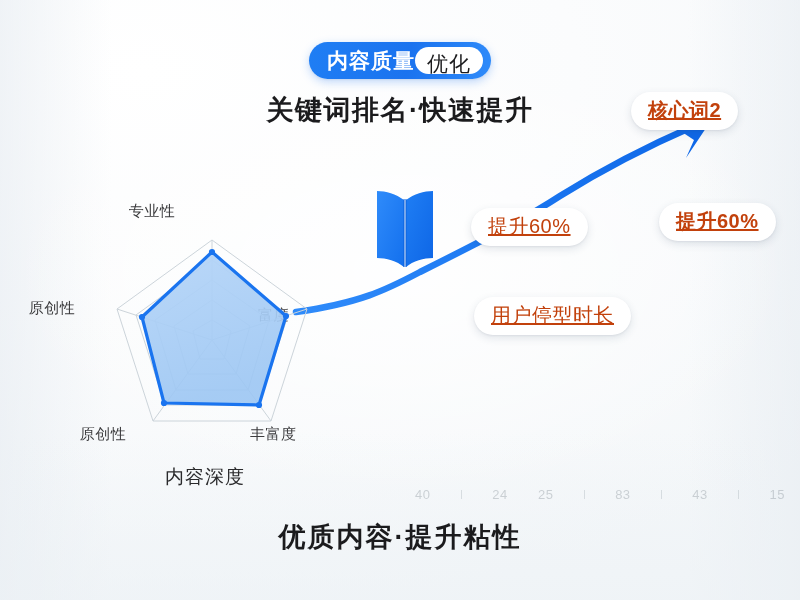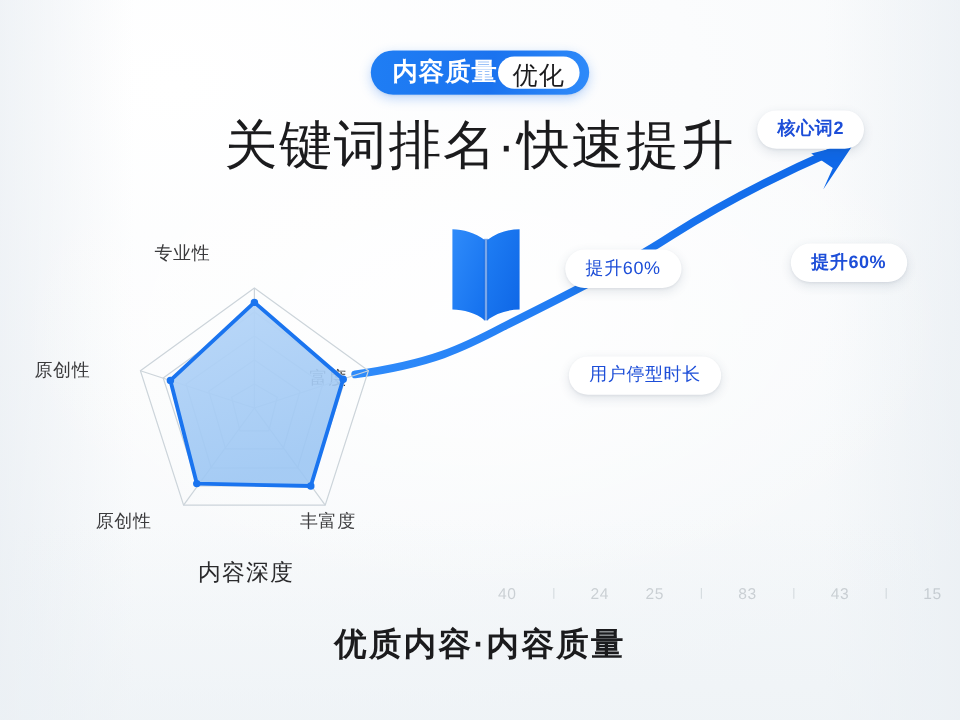--- a/index.html
+++ b/index.html
@@ -72,22 +72,22 @@
     border-radius: 999px;
     letter-spacing: 1px;
   }
 
   
   .main-title {
     position: absolute;
     left: 50%;
     top: 92px;
     transform: translateX(-50%);
-    font-size: 44px;
-    font-weight: 400;
+    font-size: 27px;
+    font-weight: 700;
     color: #1b1b1d;
     letter-spacing: 1.5px;
     white-space: nowrap;
     z-index: 5;
   }
   .bottom-title {
     position: absolute;
     left: 50%;
     top: 519px;
     transform: translateX(-50%);
@@ -150,27 +150,28 @@
     height: 84px;
     z-index: 4;
   }
 
   
   .pill {
     position: absolute;
     background: #ffffff;
     border-radius: 999px;
     padding: 7px 17px 8px;
-    font-size: 15px;
-    color: #1d4ed8;
+    font-size: 20px;
+    color: #c2410c;
     letter-spacing: .5px;
     white-space: nowrap;
     box-shadow: 0 3px 9px rgba(40,60,90,0.13), 0 1px 2px rgba(40,60,90,0.07);
     z-index: 7;
     line-height: 1.15;
+    text-decoration: underline;
   }
   .pill-kw2   { left: 631px; top: 92px;  font-weight: 700; }
   .pill-kw1   { left: 561px; top: 159px; }
   .pill-up-l  { left: 471px; top: 208px; }
   .pill-up-r  { left: 659px; top: 203px; font-weight: 700; }
   .pill-dwell { left: 474px; top: 297px; }
 
   
   .axis-strip {
     position: absolute;
@@ -283,21 +284,21 @@
   <div class="radar-label rl-bright">丰富度</div>
   <div class="radar-label rl-bleft">原创性</div>
   <div class="radar-label rl-left">原创性</div>
 
   <div class="pill pill-kw2">核心词2</div>
   <div class="pill pill-up-l">提升60%</div>
   <div class="pill pill-up-r">提升60%</div>
   <div class="pill pill-dwell">用户停型时长</div>
 
   <div class="sub-caption">内容深度</div>
-  <div class="bottom-title">优质内容·内容质量</div>
+  <div class="bottom-title">优质内容·提升粘性</div>
 
   <div class="axis-strip">
     <span class="axis-num">40</span>
     <span class="axis-tick"></span>
     <span class="axis-num">24</span>
     <span class="axis-num">25</span>
     <span class="axis-tick"></span>
     <span class="axis-num">83</span>
     <span class="axis-tick"></span>
     <span class="axis-num">43</span>

